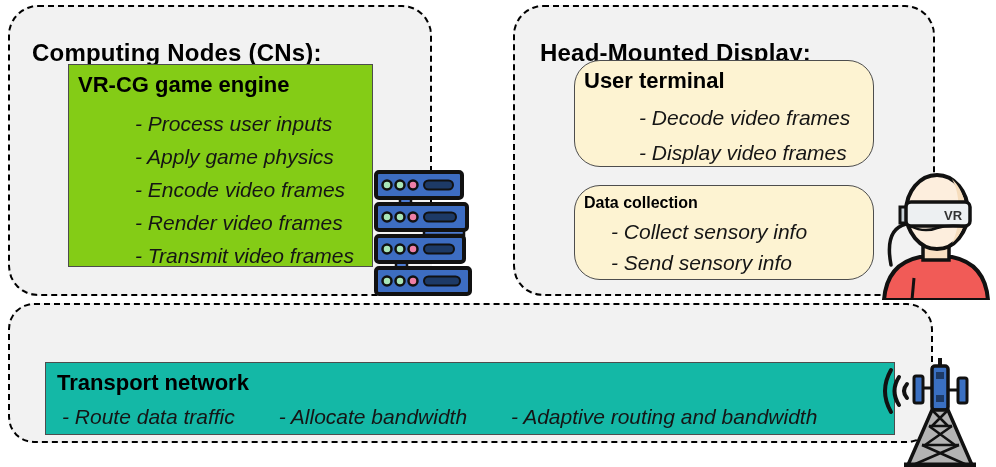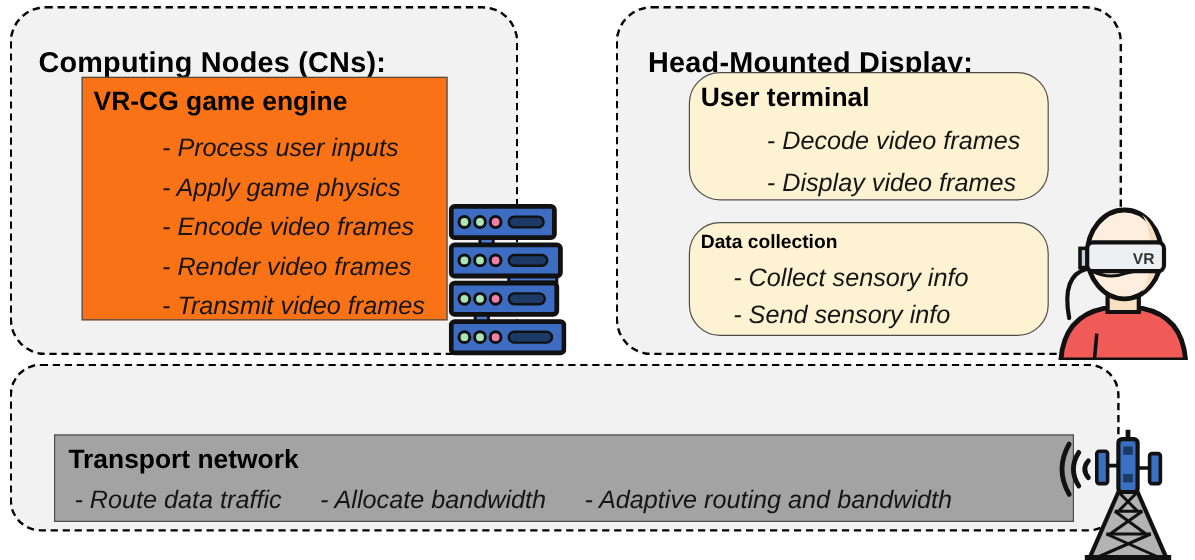--- a/index.html
+++ b/index.html
@@ -11,34 +11,34 @@
     position:absolute;background:#f2f2f2;border:2.5px dashed #000;
     border-radius:30px;box-sizing:border-box;
   }
   .panel-heading{
     position:absolute;font-size:24px;font-weight:700;letter-spacing:0.2px;
     white-space:nowrap;color:#000;
   }
   .inner-box{
     position:absolute;border:1.5px solid #4d4d4d;box-sizing:border-box;
   }
-  .blue-box{background:#f97316;}
+  .blue-box{background:#84cc16;}
   .yellow-box{background:#fdf3d2;border-radius:26px;}
-  .green-box{background:#a3a3a3;}
+  .green-box{background:#14b8a6;}
   .box-title{
     font-weight:700;font-size:22px;padding:7px 0 0 9px;white-space:nowrap;color:#000;
   }
   .box-title.small{font-size:16px;padding-top:8px;}
   .box-items{
     font-style:italic;font-size:21px;color:#151515;white-space:nowrap;
   }
   .blue-box .box-items{margin-top:9px;padding-left:66px;line-height:33px;}
   .yellow-box .box-items{margin-top:6px;padding-left:64px;line-height:35px;}
   .yellow-box.compact .box-items{margin-top:4px;padding-left:36px;line-height:31px;}
-  .green-box .box-items{display:flex;gap:32px;margin-top:8px;padding-left:16px;line-height:26px;}
+  .green-box .box-items{display:flex;gap:44px;margin-top:8px;padding-left:16px;line-height:26px;}
   .icon-abs{position:absolute;z-index:5;}
 </style>
 </head>
 <body>
 
 <section class="panel" style="left:8px;top:5px;width:424px;height:291px">
   <h2 class="panel-heading" style="left:22px;top:12px">Computing Nodes (CNs):</h2>
 
   <div class="inner-box blue-box" style="left:58px;top:57px;width:305px;height:203px">
     <div class="box-title">VR-CG game engine</div>

